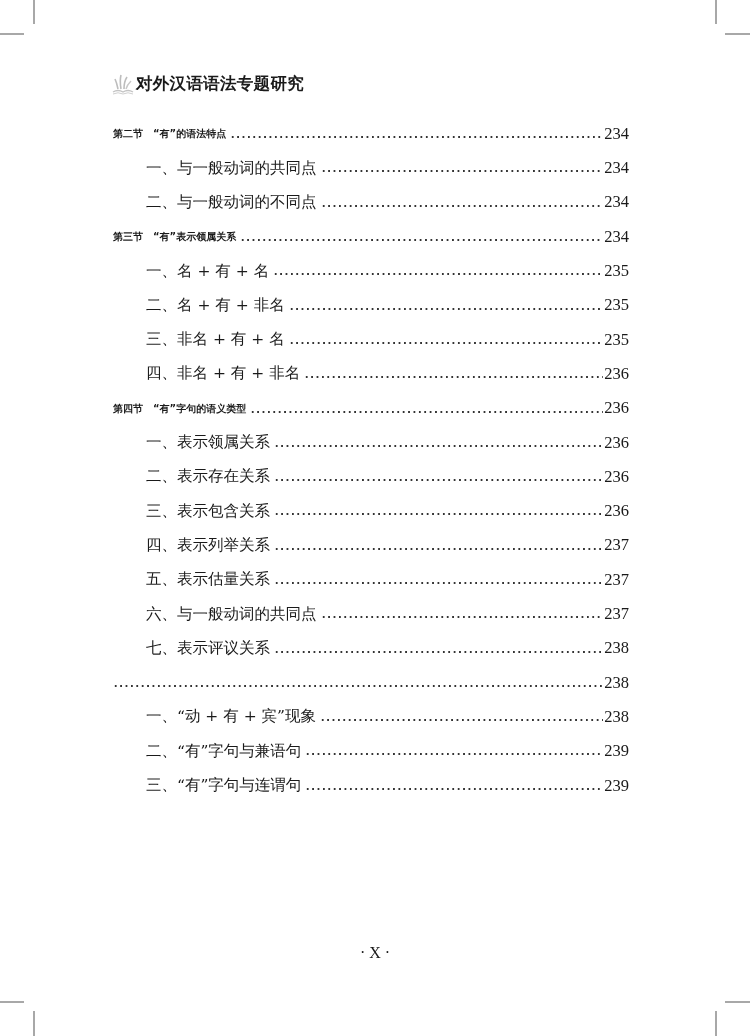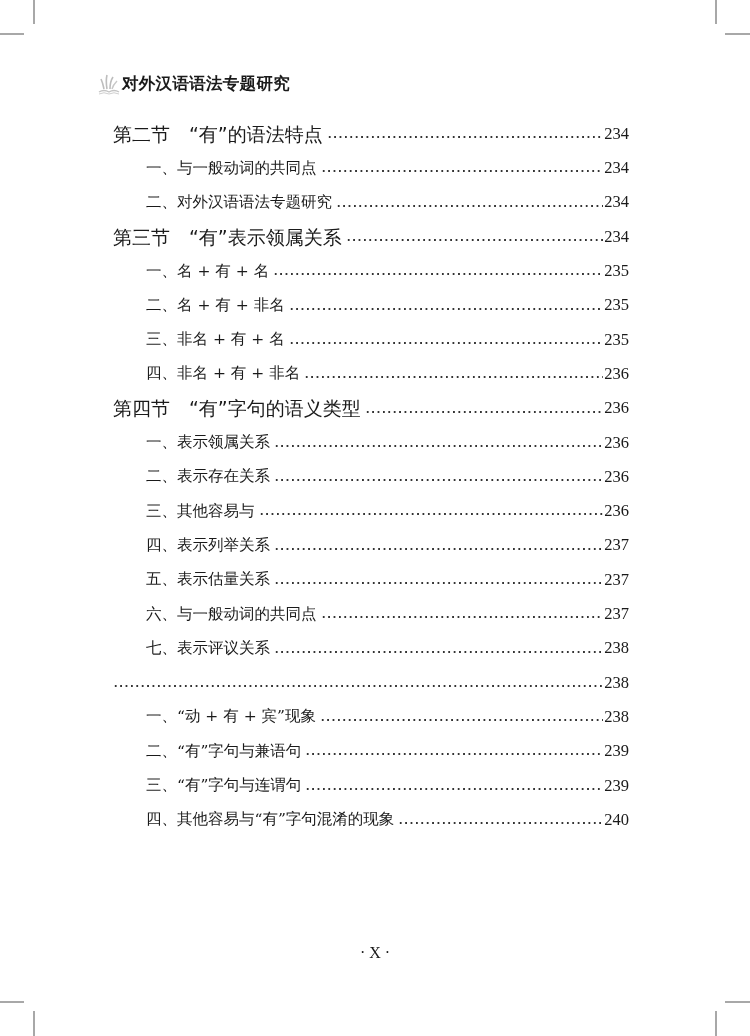--- a/index.html
+++ b/index.html
@@ -3,36 +3,37 @@
   <meta charset="utf-8">
   <style>
     html, body { margin: 0; padding: 0; background: #ffffff; }
     body {
       width: 750px; height: 1036px; position: relative; overflow: hidden;
       font-family: "DejaVu Serif", "Liberation Serif", serif;
       color: #1a1a1a;
     }
     .crop { position: absolute; background: #a8a8a8; }
     .running-header {
-      position: absolute; left: 98px; top: 70px; height: 28px;
+      position: absolute; left: 112px; top: 70px; height: 28px;
       display: flex; align-items: center;
     }
     .header-logo { width: 22px; height: 24px; margin-right: 2px; }
     .header-title {
       font-family: "DejaVu Sans", "Liberation Sans", sans-serif;
       font-weight: bold; font-size: 16.5px; color: #1a1a1a; letter-spacing: 0.3px;
     }
     .toc { position: absolute; left: 113px; top: 117px; width: 516px; }
     .toc-row {
       height: 34.3px; display: flex; align-items: center; position: relative;
       font-size: 15.5px; line-height: 1;
     }
     .toc-row.section .toc-label {
       font-family: "DejaVu Sans", "Liberation Sans", sans-serif;
-      font-size: 19px;
+      font-size: 10px;
+      font-weight: bold;
     }
     .toc-row.item { padding-left: 33px; }
     .toc-label { white-space: nowrap; padding-right: 4px; }
     .toc-leader {
       flex: 1; height: 2px; margin-top: 6px;
       background-image: radial-gradient(circle, #333 0.9px, transparent 1px);
       background-size: 5.4px 2px; background-repeat: repeat-x;
       background-position: left center;
     }
     .toc-page {
@@ -75,21 +76,21 @@
     <span class="toc-label">第二节　“有”的语法特点</span>
     <span class="toc-leader"></span>
     <span class="toc-page">234</span>
   </div>
   <div class="toc-row item">
     <span class="toc-label">一、与一般动词的共同点</span>
     <span class="toc-leader"></span>
     <span class="toc-page">234</span>
   </div>
   <div class="toc-row item">
-    <span class="toc-label">二、对外汉语语法专题研究</span>
+    <span class="toc-label">二、与一般动词的不同点</span>
     <span class="toc-leader"></span>
     <span class="toc-page">234</span>
   </div>
   <div class="toc-row section">
     <span class="toc-label">第三节　“有”表示领属关系</span>
     <span class="toc-leader"></span>
     <span class="toc-page">234</span>
   </div>
   <div class="toc-row item">
     <span class="toc-label">一、名 + 有 + 名</span>
@@ -120,21 +121,21 @@
     <span class="toc-label">一、表示领属关系</span>
     <span class="toc-leader"></span>
     <span class="toc-page">236</span>
   </div>
   <div class="toc-row item">
     <span class="toc-label">二、表示存在关系</span>
     <span class="toc-leader"></span>
     <span class="toc-page">236</span>
   </div>
   <div class="toc-row item">
-    <span class="toc-label">三、其他容易与</span>
+    <span class="toc-label">三、表示包含关系</span>
     <span class="toc-leader"></span>
     <span class="toc-page">236</span>
   </div>
   <div class="toc-row item">
     <span class="toc-label">四、表示列举关系</span>
     <span class="toc-leader"></span>
     <span class="toc-page">237</span>
   </div>
   <div class="toc-row item">
     <span class="toc-label">五、表示估量关系</span>
@@ -163,20 +164,15 @@
   <div class="toc-row item">
     <span class="toc-label">二、“有”字句与兼语句</span>
     <span class="toc-leader"></span>
     <span class="toc-page">239</span>
   </div>
   <div class="toc-row item">
     <span class="toc-label">三、“有”字句与连谓句</span>
     <span class="toc-leader"></span>
     <span class="toc-page">239</span>
   </div>
-  <div class="toc-row item">
-    <span class="toc-label">四、其他容易与“有”字句混淆的现象</span>
-    <span class="toc-leader"></span>
-    <span class="toc-page">240</span>
-  </div>
 </div>
 
 <div class="page-number">· X ·</div>
 
 </body></html>

